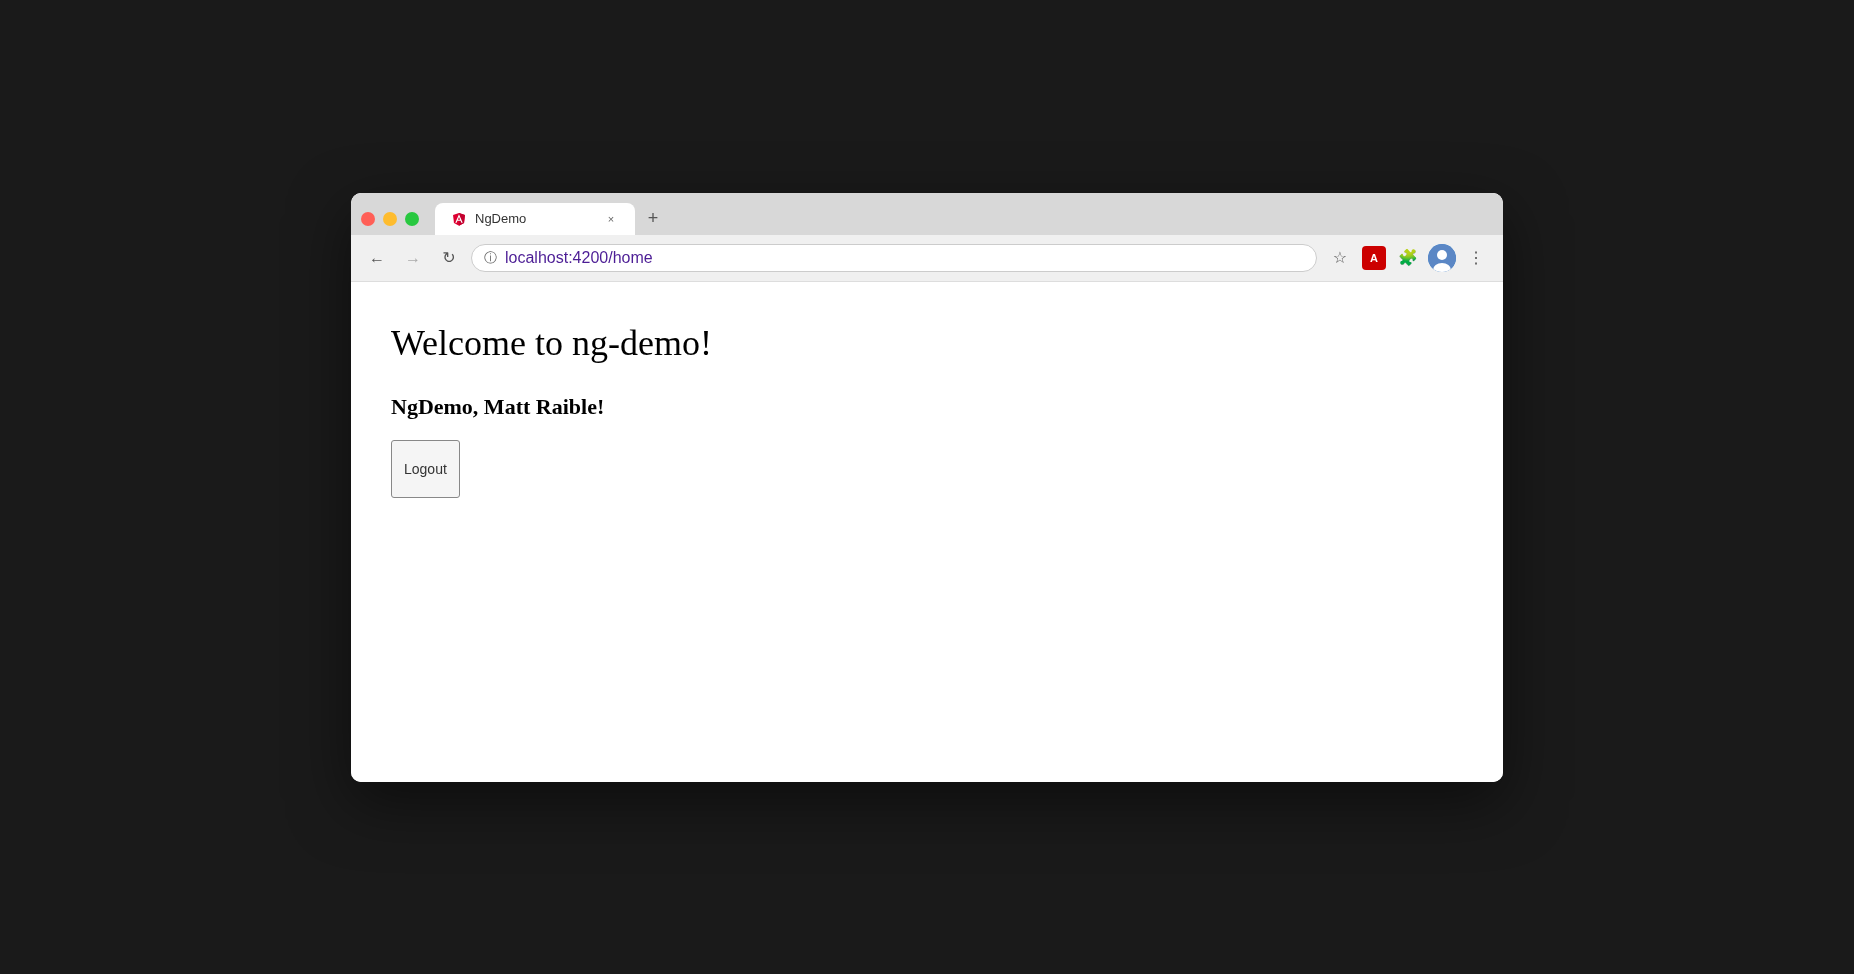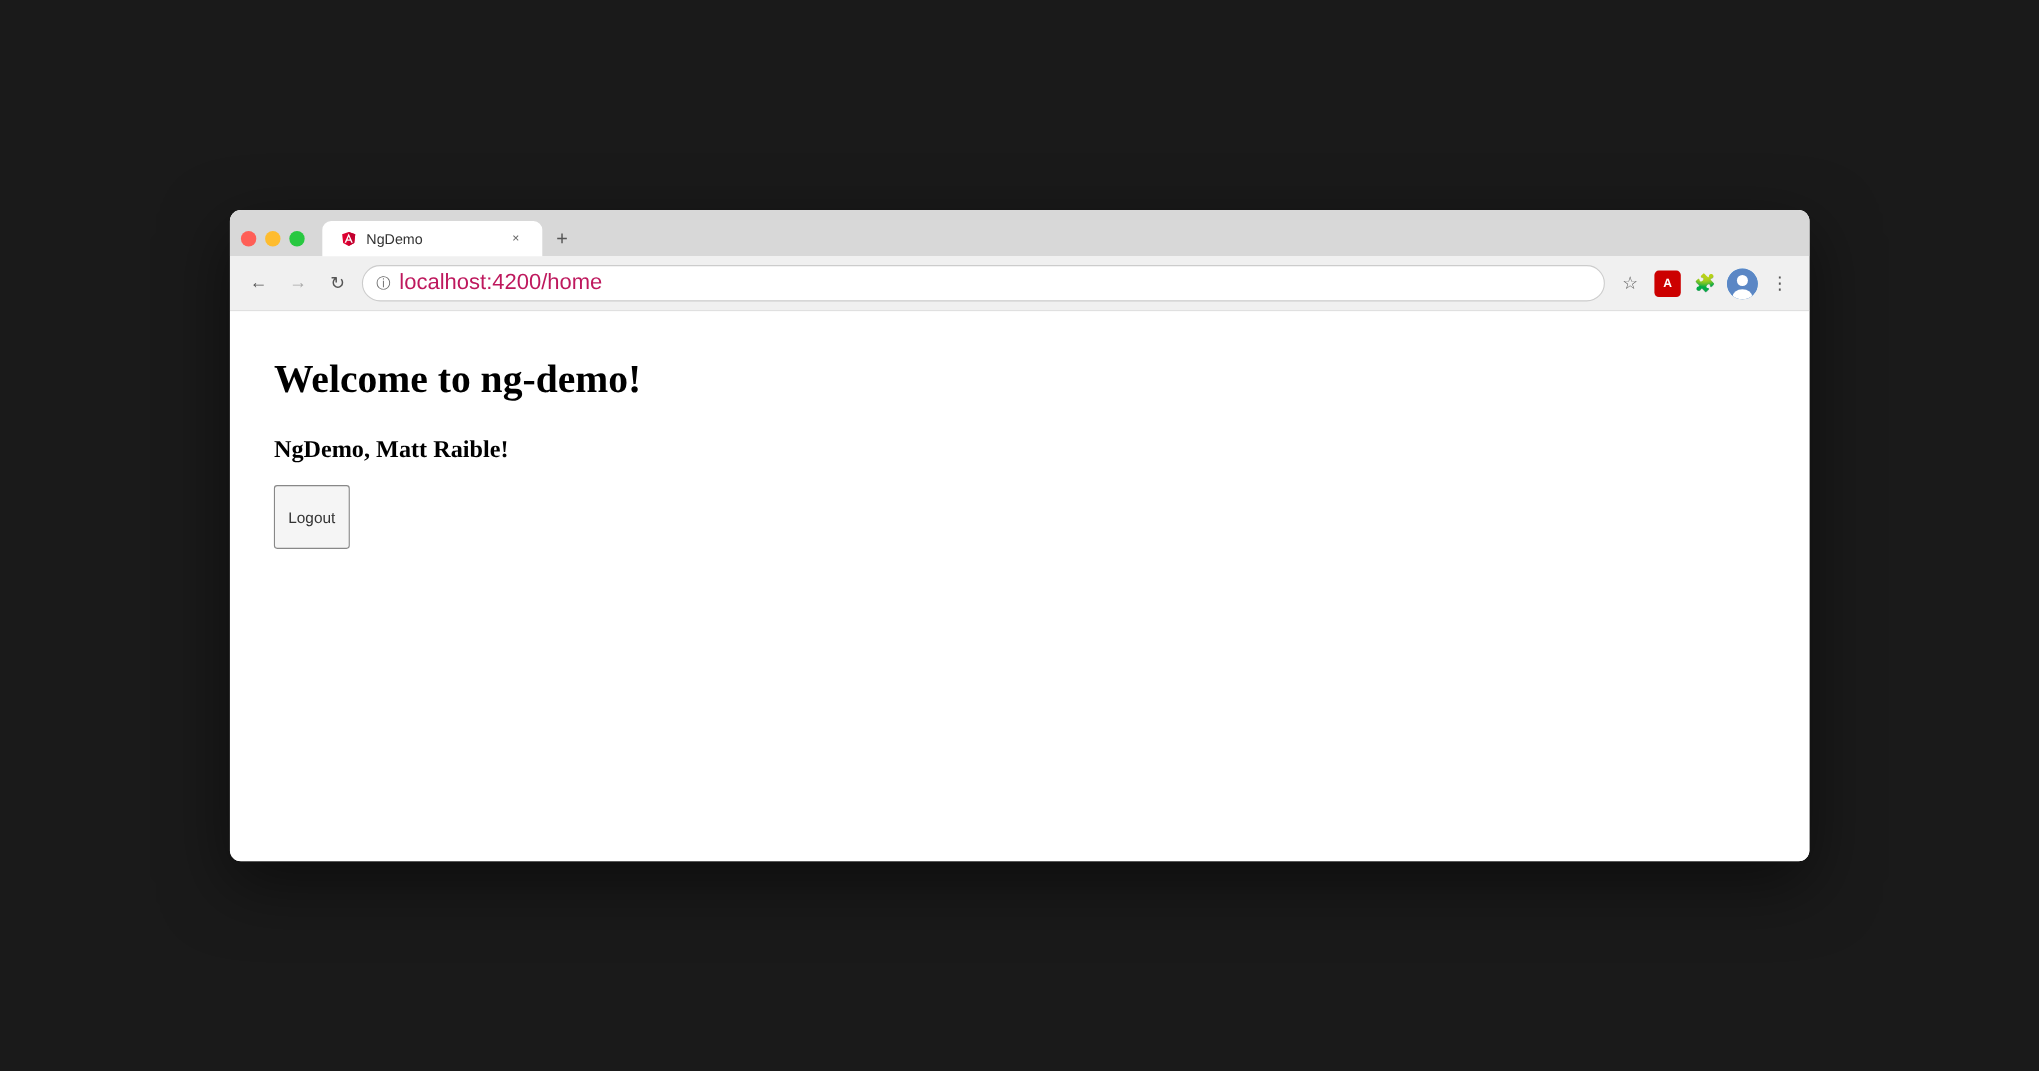--- a/index.html
+++ b/index.html
@@ -7,21 +7,21 @@
     body {
       background: #1a1a1a;
       display: flex;
       justify-content: center;
       align-items: center;
       min-height: 100vh;
       font-family: -apple-system, BlinkMacSystemFont, 'Segoe UI', sans-serif;
     }
 
     .browser-window {
-      width: 1436px;
+      width: 1152px;
       background: #ffffff;
       border-radius: 10px;
       overflow: hidden;
       box-shadow: 0 20px 60px rgba(0,0,0,0.5);
     }
 
     
     .title-bar {
       background: #e8e8e8;
       padding: 0;
@@ -153,22 +153,22 @@
 
     .address-icon {
       color: #666;
       font-size: 13px;
     }
 
     .address-input {
       flex: 1;
       border: none;
       outline: none;
-      font-size: 20px;
-      color: #be185d;
+      font-size: 16px;
+      color: #4c1d95;
       background: transparent;
     }
 
     .nav-actions {
       display: flex;
       align-items: center;
       gap: 4px;
     }
 
     .nav-action-btn {
@@ -213,21 +213,21 @@
 
     
     .page-content {
       background: #ffffff;
       padding: 40px 40px;
       min-height: 500px;
     }
 
     .main-title {
       font-size: 36px;
-      font-weight: 700;
+      font-weight: 400;
       font-family: Georgia, 'Times New Roman', serif;
       color: #000;
       margin-bottom: 30px;
     }
 
     .welcome-msg {
       font-size: 22px;
       font-weight: 700;
       font-family: Georgia, 'Times New Roman', serif;
       color: #000;

